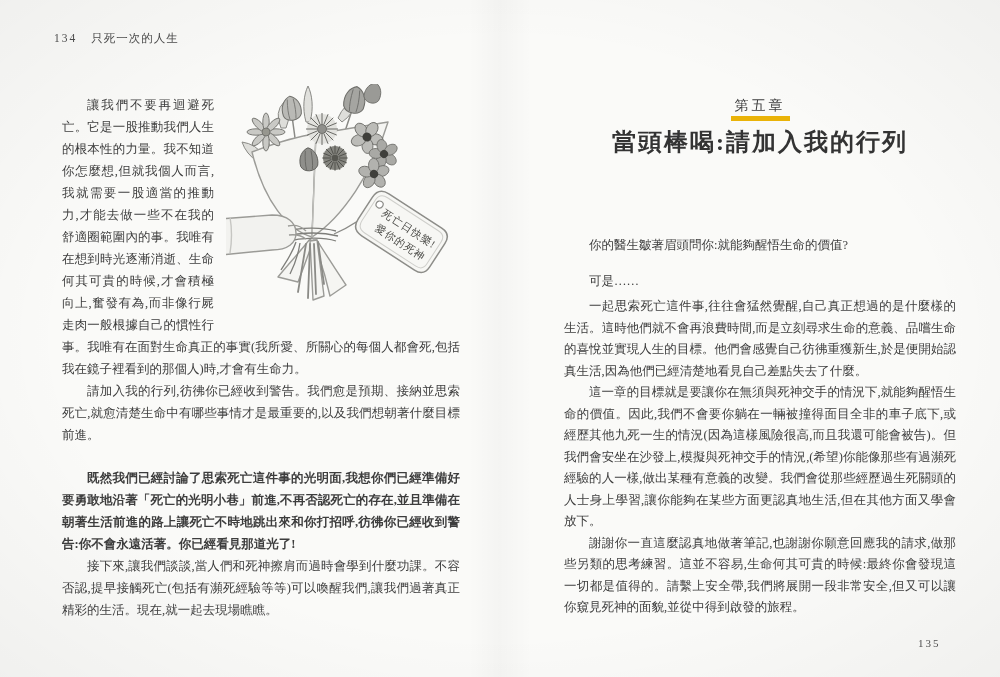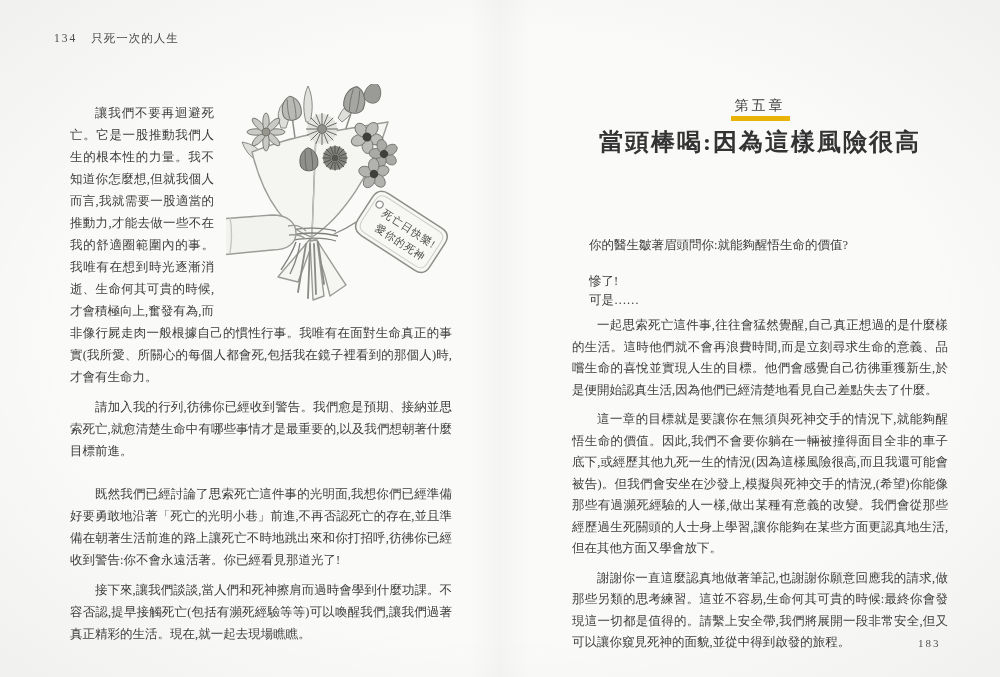--- a/index.html
+++ b/index.html
@@ -19,24 +19,24 @@
   }
   .running-head{
     position:absolute;left:54px;top:31px;
     font-size:11.5px;letter-spacing:1px;color:#4a4a4a;
   }
   .running-head .num{margin-right:14px;letter-spacing:2px;}
   .text-col{
     position:absolute;left:62px;top:94px;width:398px;
   }
   .text-col p, .right-col p{
-    margin:8px;font-size:12.5px;line-height:22px;
+    margin:0;font-size:12.5px;line-height:22px;
     text-align:justify;text-indent:2em;color:#3d3d3d;
   }
-  .text-col p.gap-before{margin-top:21px;}
+  .text-col p.gap-before{margin-top:21px;font-weight:bold;}
   .illu-float{float:right;width:246px;height:224px;}
   .bouquet-svg{position:absolute;left:226px;top:84px;width:235px;height:255px;}
   .chapter-label-row{
     position:absolute;left:564px;top:96px;width:392px;text-align:center;
   }
   .chapter-label-row span{
     font-size:14px;letter-spacing:3px;color:#3d3d3d;
     border-bottom:5px solid #eab308;padding:0 4px 3px;
   }
   .chapter-title{
@@ -196,26 +196,25 @@
       <text x="49" y="11" text-anchor="middle" font-size="10.5" fill="#4a4a46" letter-spacing="1">死亡日快樂!</text>
       <text x="49" y="27" text-anchor="middle" font-size="10.5" fill="#4a4a46" letter-spacing="1">愛你的死神</text>
     </g>
   </svg>
 </div>
 
 <div>
   <div class="chapter-label-row">
     <span>第五章</span>
   </div>
-  <h1 class="chapter-title">當頭棒喝:因為這樣風險很高</h1>
+  <h1 class="chapter-title">當頭棒喝:請加入我的行列</h1>
 
   <div class="right-col">
     <div class="dlg">你的醫生皺著眉頭問你:就能夠醒悟生命的價值?</div>
     <div class="dlg-gap"></div>
-    <div class="dlg">慘了!</div>
     <div class="dlg">可是……</div>
     <p class="first">一起思索死亡這件事,往往會猛然覺醒,自己真正想過的是什麼樣的生活。這時他們就不會再浪費時間,而是立刻尋求生命的意義、品嚐生命的喜悅並實現人生的目標。他們會感覺自己彷彿重獲新生,於是便開始認真生活,因為他們已經清楚地看見自己差點失去了什麼。</p>
     <p>這一章的目標就是要讓你在無須與死神交手的情況下,就能夠醒悟生命的價值。因此,我們不會要你躺在一輛被撞得面目全非的車子底下,或經歷其他九死一生的情況(因為這樣風險很高,而且我還可能會被告)。但我們會安坐在沙發上,模擬與死神交手的情況,(希望)你能像那些有過瀕死經驗的人一樣,做出某種有意義的改變。我們會從那些經歷過生死關頭的人士身上學習,讓你能夠在某些方面更認真地生活,但在其他方面又學會放下。</p>
     <p>謝謝你一直這麼認真地做著筆記,也謝謝你願意回應我的請求,做那些另類的思考練習。這並不容易,生命何其可貴的時候:最終你會發現這一切都是值得的。請繫上安全帶,我們將展開一段非常安全,但又可以讓你窺見死神的面貌,並從中得到啟發的旅程。</p>
   </div>
 
-  <div class="folio">183</div>
+  <div class="folio">135</div>
 </div>
 
 </body></html>

